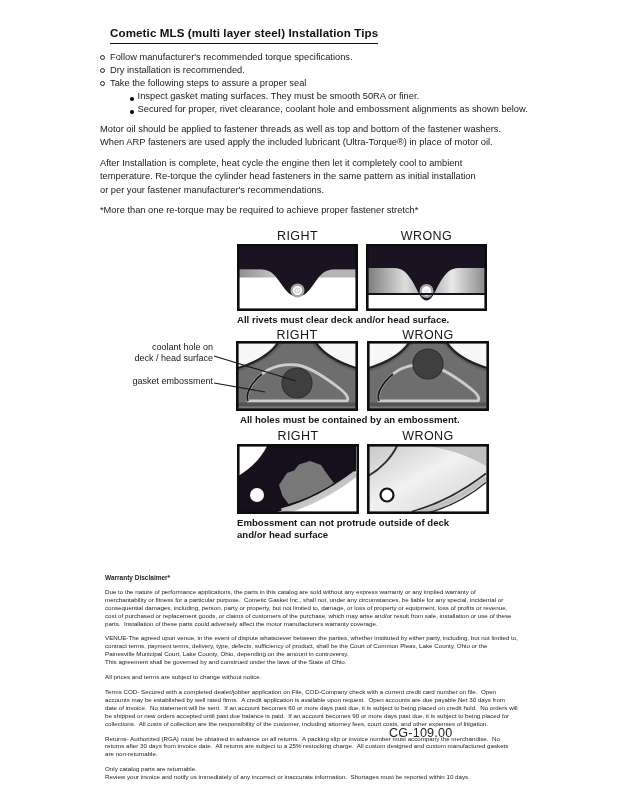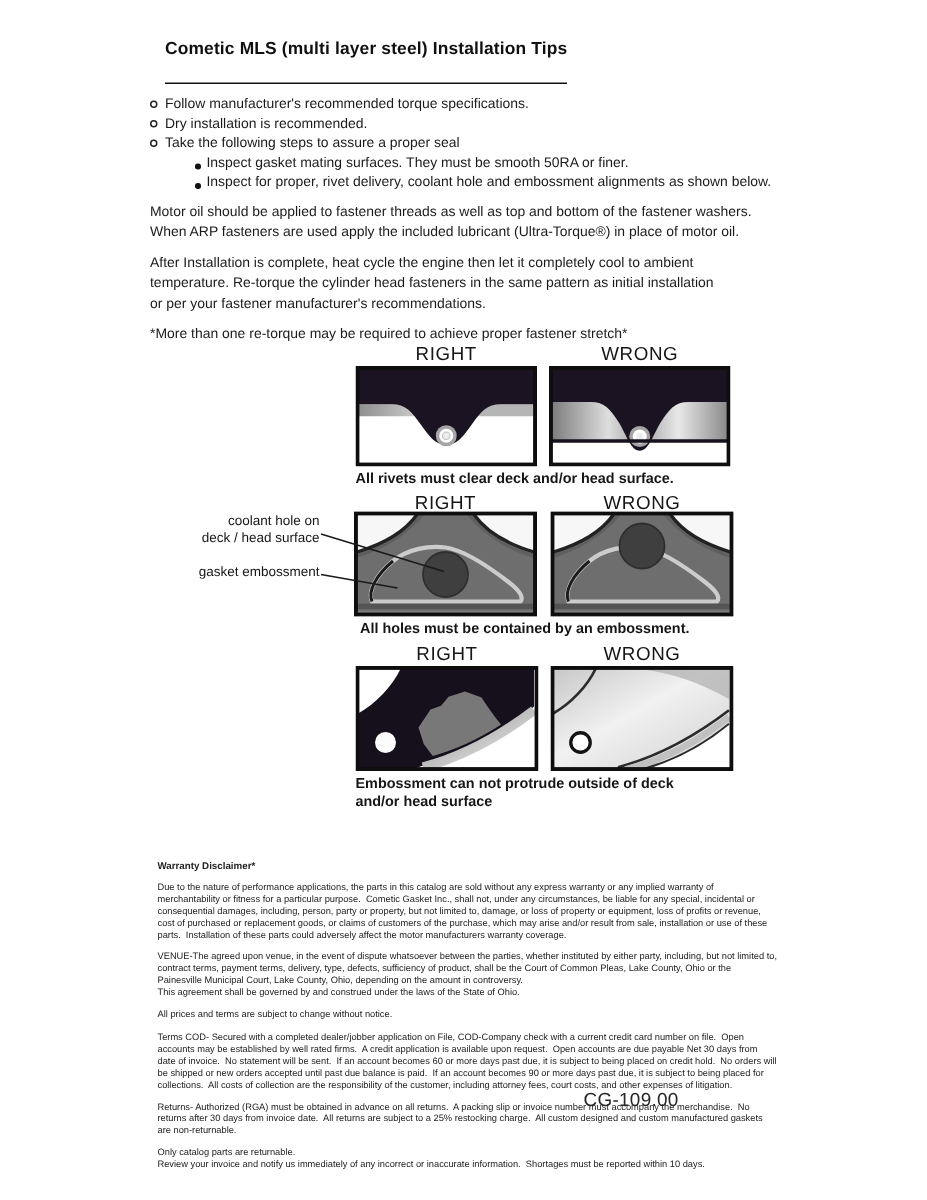--- a/index.html
+++ b/index.html
@@ -6,21 +6,21 @@
   body{
     width:618px;height:800px;position:relative;background:#ffffff;overflow:hidden;
     font-family:"Liberation Sans","DejaVu Sans",sans-serif;color:#1a1a1a;
   }
   .abs{position:absolute;}
 
   
   .tips{left:100px;top:26px;width:455px;font-size:9.3px;line-height:13px;}
   .title{
     display:inline-block;margin:0 0 7px 10px;font-size:11.6px;font-weight:bold;
-    letter-spacing:.1px;border-bottom:1.6px solid #101010;padding-bottom:16px;color:#101010;
+    letter-spacing:.1px;border-bottom:1.6px solid #101010;padding-bottom:4px;color:#101010;
   }
   .bullet{display:flex;align-items:flex-start;}
   .m1{flex:0 0 auto;width:3px;height:3px;border:1px solid #222;border-radius:50%;margin:4px 5px 0 0;}
   .m2{flex:0 0 auto;width:3.6px;height:3.6px;background:#111;border-radius:50%;margin:4.5px 4px 0 0;}
   .sub{margin-left:30px;align-items:center;}
   .sect-head{margin:12px 0 0 0;font-size:10.8px;font-weight:bold;line-height:14px;}
   .p{margin:7px 0 0 0;white-space:pre-wrap;line-height:13.4px;}
 
   
   .fig-labels{display:flex;gap:8px;}
@@ -67,21 +67,21 @@
   <div class="bullet">
     <span class="m1"></span>
     <span>Take the following steps to assure a proper seal</span>
   </div>
   <div class="bullet sub">
     <span class="m2"></span>
     <span>Inspect gasket mating surfaces.  They must be smooth 50RA or finer.</span>
   </div>
   <div class="bullet sub">
     <span class="m2"></span>
-    <span>Inspect for proper, rivet delivery, coolant hole and embossment alignments as shown below.</span>
+    <span>Secured for proper, rivet clearance, coolant hole and embossment alignments as shown below.</span>
   </div>
 
   <p class="p">Motor oil should be applied to fastener threads as well as top and bottom of the fastener washers.
 When ARP fasteners are used apply the included lubricant (Ultra-Torque®) in place of motor oil.</p>
   <p class="p">After Installation is complete, heat cycle the engine then let it completely cool to ambient
 temperature. Re-torque the cylinder head fasteners in the same pattern as initial installation
 or per your fastener manufacturer's recommendations.</p>
   <p class="p">*More than one re-torque may be required to achieve proper fastener stretch*</p>
 </div>
 

